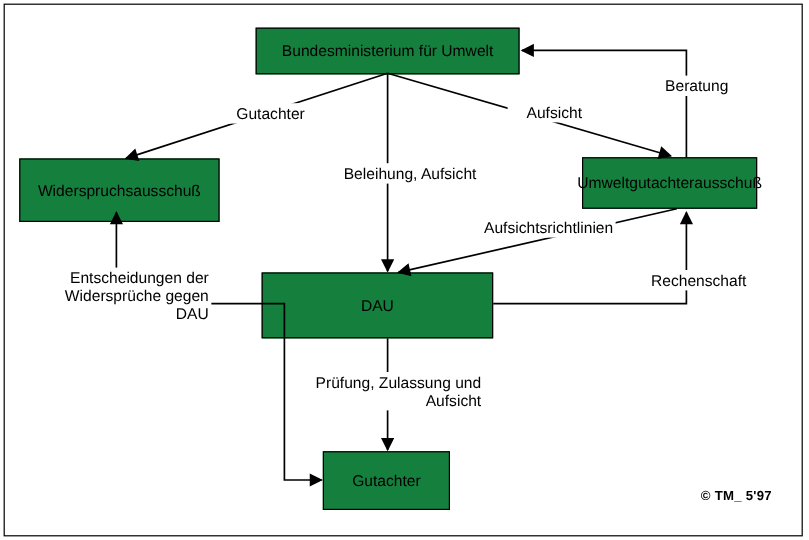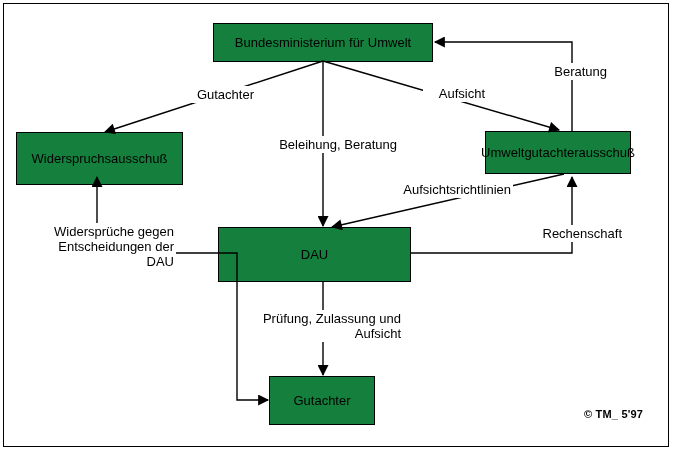--- a/index.html
+++ b/index.html
@@ -125,37 +125,37 @@
 
   <div class="elabel" id="lbl-aufsicht">
     <span>Aufsicht</span>
   </div>
 
   <div class="elabel" id="lbl-beratung">
     <span>Beratung</span>
   </div>
 
   <div class="elabel" id="lbl-beleihung">
-    <span>Beleihung, Beratung</span>
+    <span>Beleihung, Aufsicht</span>
   </div>
 
   <div class="elabel" id="lbl-richtlinien">
     <span>Aufsichtsrichtlinien</span>
   </div>
 
   <div class="elabel" id="lbl-rechenschaft">
     <span>Rechenschaft</span>
   </div>
 
   <div class="elabel" id="lbl-pruefung">
     <span>Prüfung, Zulassung und</span>
     <span>Aufsicht</span>
   </div>
 
   <div class="elabel" id="lbl-widersprueche">
+    <span>Entscheidungen der</span>
     <span>Widersprüche gegen</span>
-    <span>Entscheidungen der</span>
     <span>DAU</span>
   </div>
 
   <div class="copyright">© TM_ 5'97</div>
 
 </div>
 
 </body></html>

